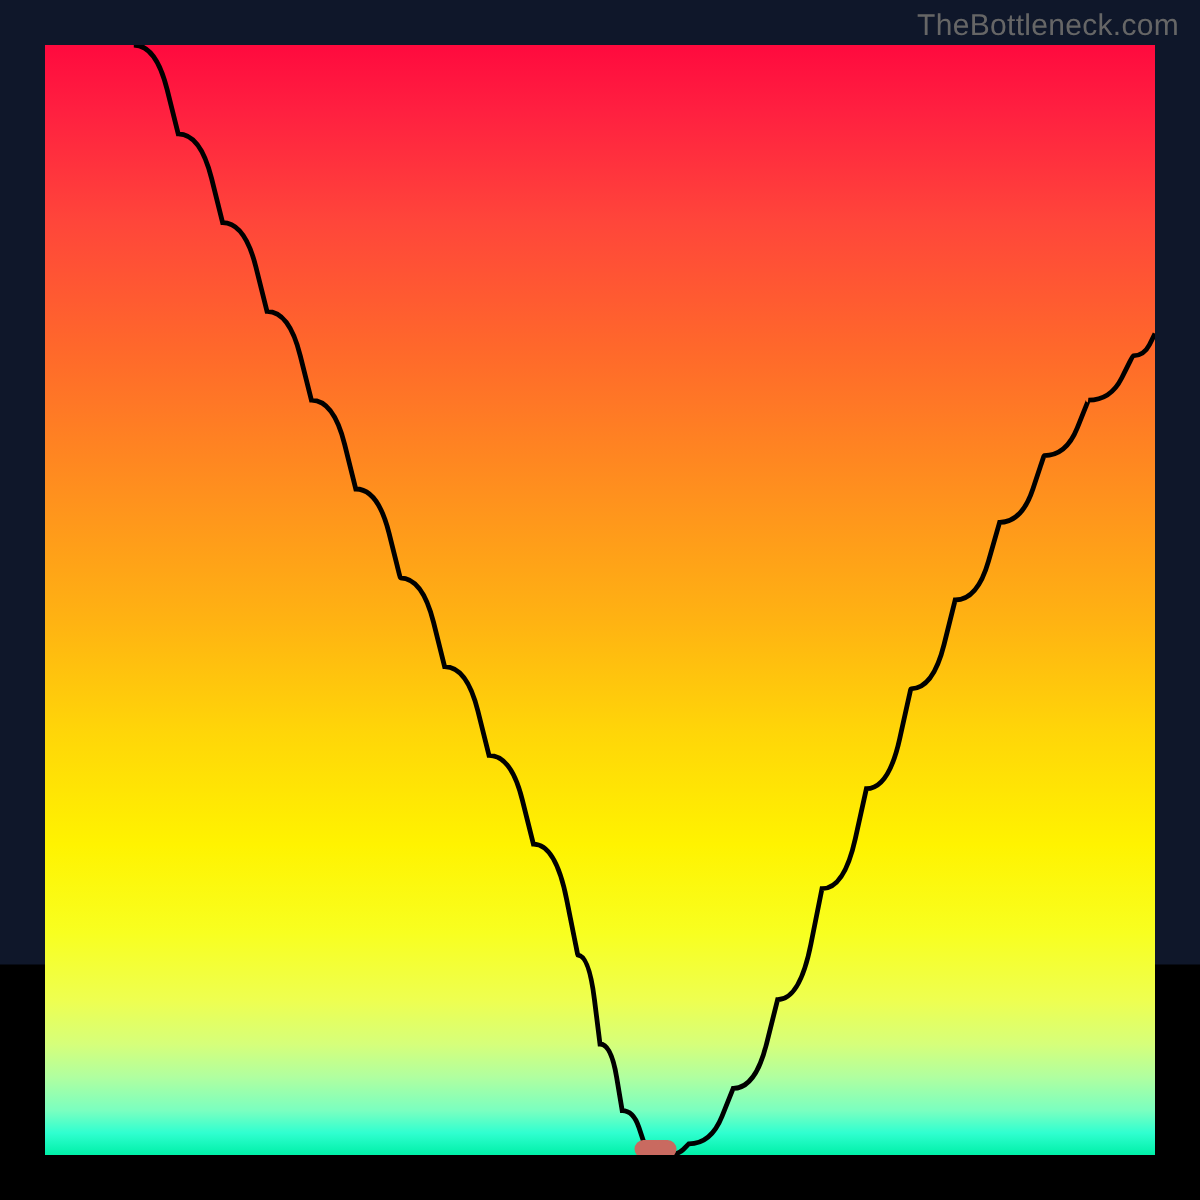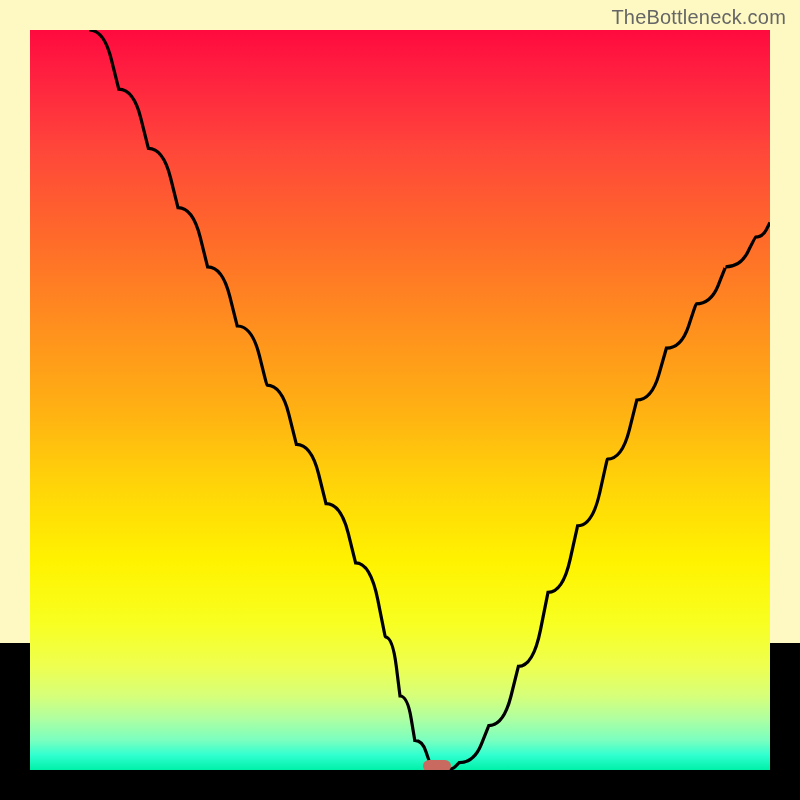--- a/index.html
+++ b/index.html
@@ -8,21 +8,21 @@
     width: 800px;
     height: 800px;
     overflow: hidden;
     background: #000;
     font-family: Arial, Helvetica, sans-serif;
   }
   .frame {
     position: relative;
     width: 800px;
     height: 643px;
-    background: #fef9c3;
+    background: #0f172a;
   }
   .watermark {
     position: absolute;
     top: 6px;
     right: 14px;
     color: #666;
     font-size: 20px;
     font-weight: 500;
     letter-spacing: 0.2px;
     z-index: 20;

